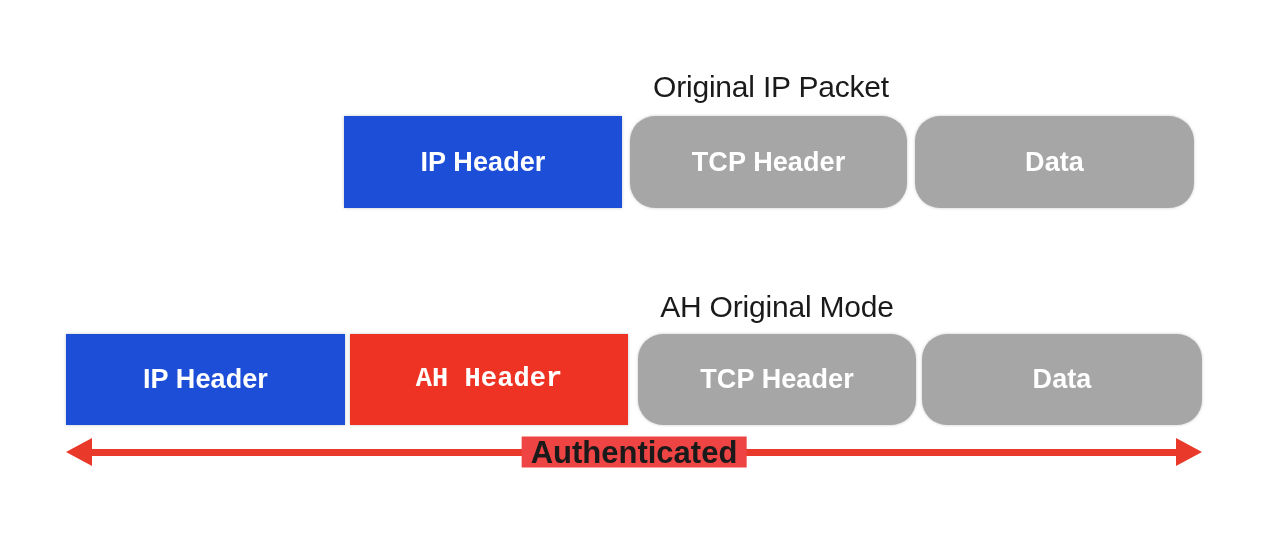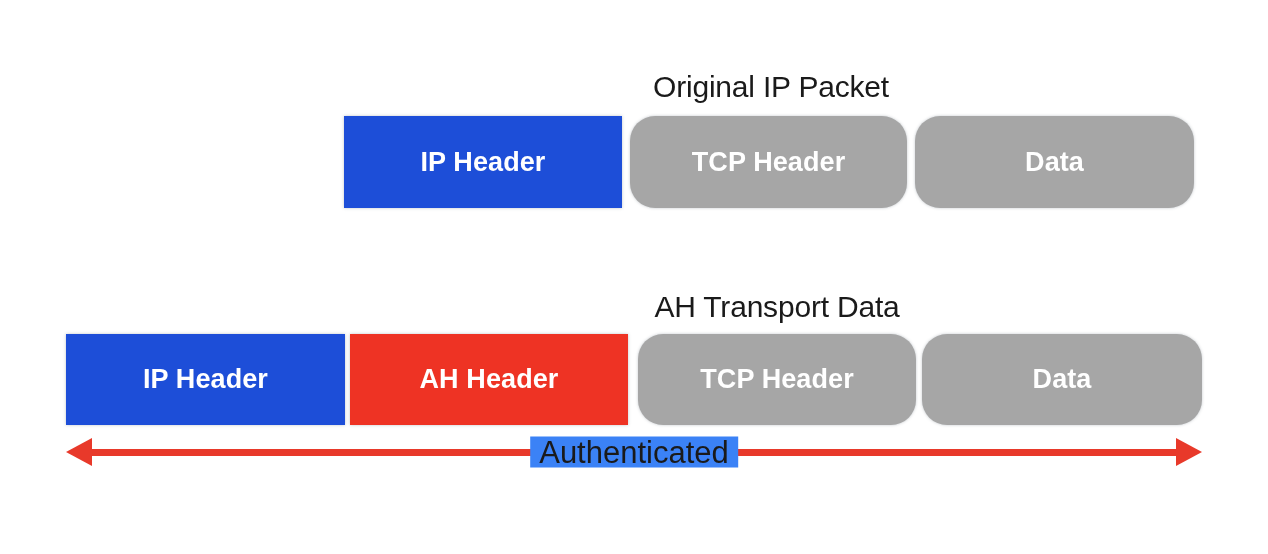--- a/index.html
+++ b/index.html
@@ -47,21 +47,21 @@
   }
   .field-block .field-label {
     font-size: 27px;
     font-weight: 700;
     color: #ffffff;
     white-space: nowrap;
     letter-spacing: 0.1px;
     line-height: 1;
   }
   .field-block.tone-blue  { background: #1d4ed8; }
-  .field-block.tone-red   { background: #ee3324; }
+  .field-block.tone-red   { background: #ee3324; font-family: Liberation Mono, monospace; }
   .field-block.tone-gray  { background: #a6a6a6; border-radius: 25px; }
 
   
   .scope-arrow {
     position: absolute;
     height: 40px;
   }
   .scope-arrow .arrow-shaft {
     position: absolute;
     left: 14px;
@@ -86,24 +86,24 @@
   }
   .scope-arrow .arrow-head.head-right {
     right: 0;
     border-left: 26px solid #e8392a;
   }
   .scope-arrow .arrow-caption {
     position: absolute;
     left: 50%;
     top: 50%;
     transform: translate(-50%, -50%);
-    background: #3b82f6;
+    background: #ef4444;
     padding: 0 9px;
     font-size: 31px;
-    font-weight: 400;
+    font-weight: 700;
     color: #1a1a1a;
     white-space: nowrap;
     line-height: 1;
   }
 </style>
 </head>
 <body>
 
 <div id="canvas">
 
@@ -119,21 +119,21 @@
         <span class="field-label">TCP Header</span>
       </div>
 
       <div class="field-block tone-gray" style="left:915px; top:116px; width:279px; height:92px;">
         <span class="field-label">Data</span>
       </div>
     </div>
   </div>
 
   <div>
-    <div class="diagram-title" style="left:777px; top:292px;">AH Transport Data</div>
+    <div class="diagram-title" style="left:777px; top:292px;">AH Original Mode</div>
 
     <div class="packet-row">
       <div class="field-block tone-blue" style="left:66px; top:334px; width:279px; height:91px;">
         <span class="field-label">IP Header</span>
       </div>
 
       <div class="field-block tone-red" style="left:350px; top:334px; width:278px; height:91px;">
         <span class="field-label">AH Header</span>
       </div>
 

